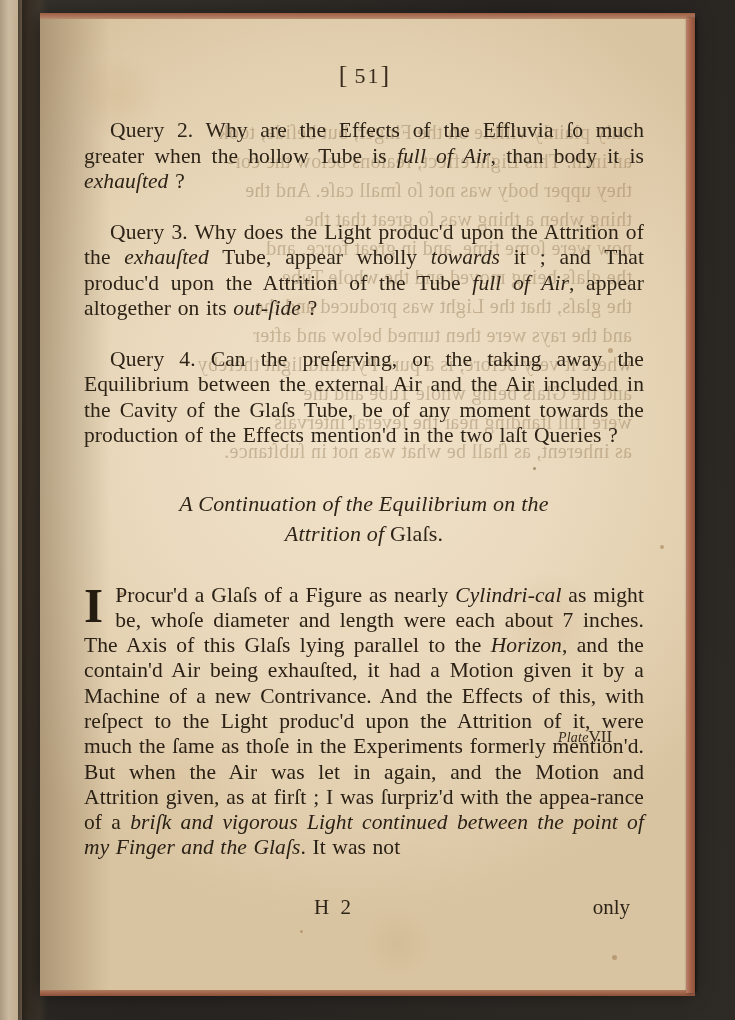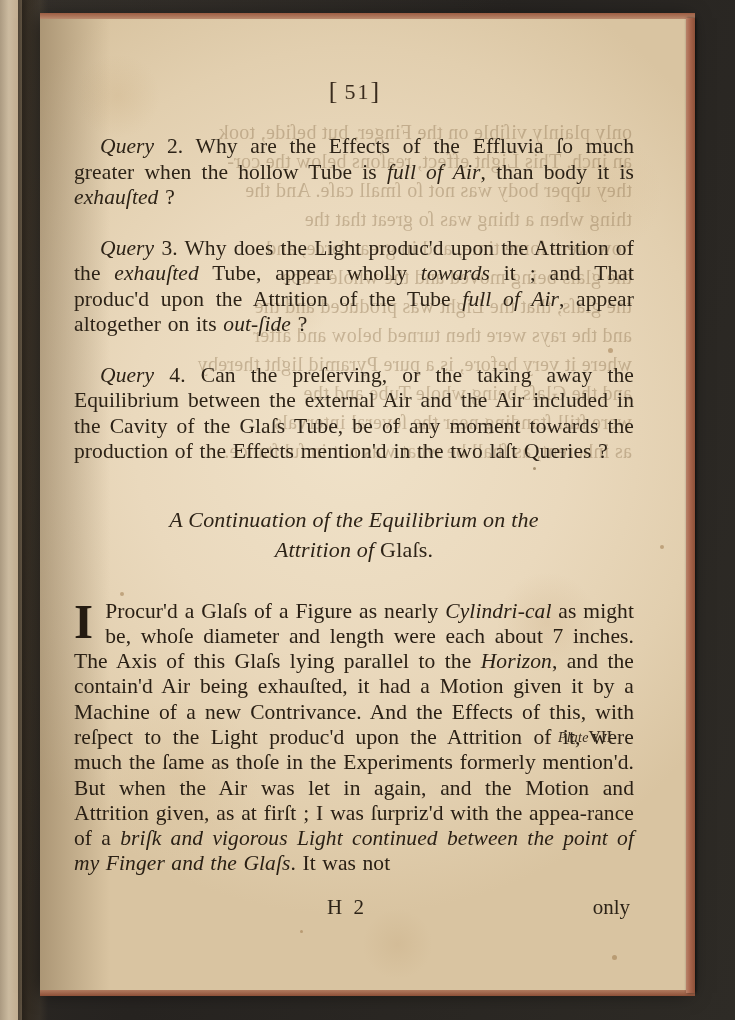--- a/index.html
+++ b/index.html
@@ -123,25 +123,24 @@
     text-align: justify;
     filter: blur(0.45px);
     pointer-events: none;
     user-select: none;
     white-space: pre-line;
   }
 
   
   .type-area {
     position: absolute;
-    left: 74px;
+    left: 84px;
     top: 60px;
     width: 560px;
     color: #2e241a;
-    margin-top: 16px;
   }
 
   .folio {
     text-align: center;
     font-size: 25px;
     letter-spacing: 7px;
     color: #3a2c1e;
     margin-bottom: 28px;
     text-indent: 7px;
   }
@@ -156,21 +155,21 @@
   .query {
     font-size: 21.5px;
     line-height: 25.5px;
     text-align: justify;
     text-indent: 26px;
     margin: 0 0 25px 0;
     color: #2d2317;
     letter-spacing: 0.1px;
     word-spacing: 1.2px;
   }
-  .query .qlabel { font-style: italic; }
+  .query .qlabel { }
   .query i { font-style: italic; }
 
   
   .section-head {
     text-align: center;
     font-style: italic;
     font-size: 22px;
     line-height: 30px;
     margin: 40px 0 34px 0;
     color: #2d2317;
@@ -218,21 +217,21 @@
   .footline {
     position: absolute;
     left: 72px;
     top: 895px;
     width: 560px;
     font-size: 21px;
     color: #2d2317;
   }
   .sig {
     position: absolute;
-    left: 255px;
+    left: 242px;
     letter-spacing: 3px;
   }
   .catchword {
     position: absolute;
     right: 2px;
   }
 
   
   .speck {
     position: absolute;

